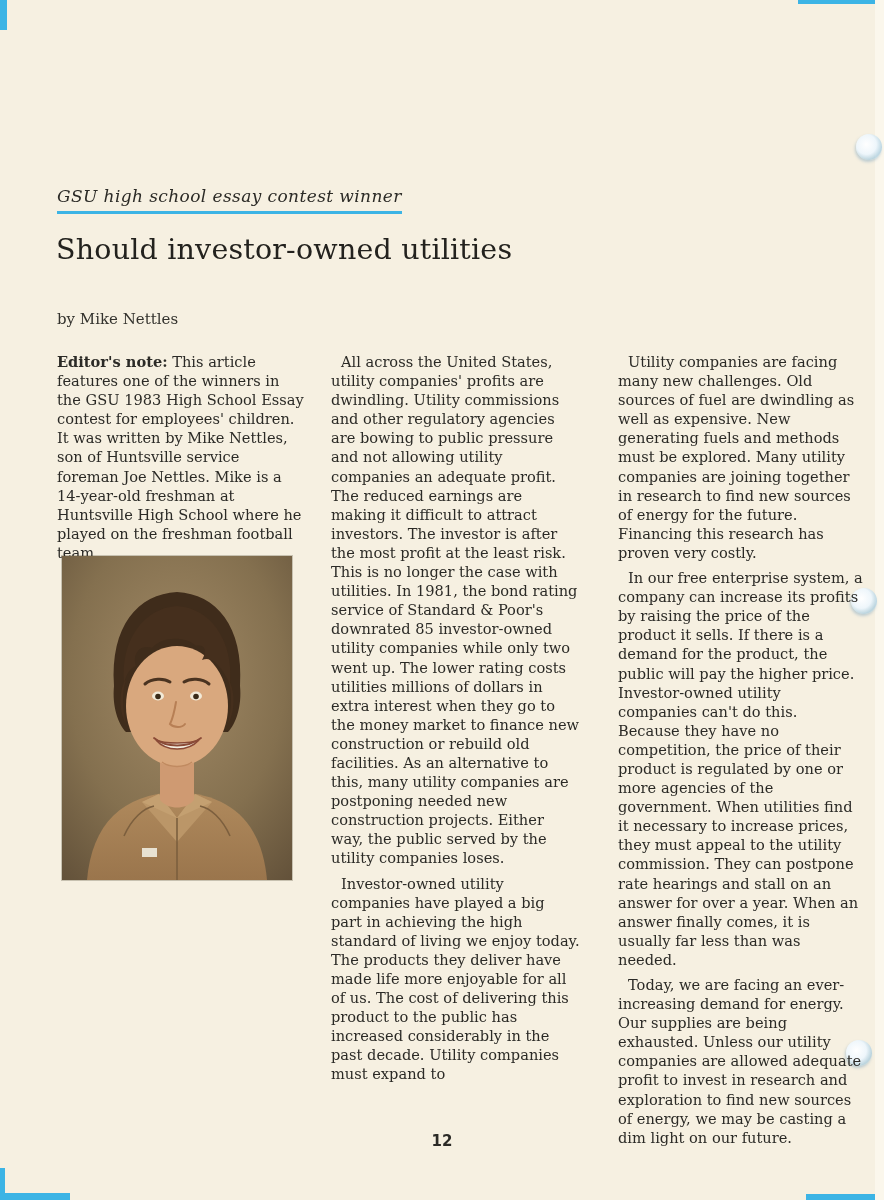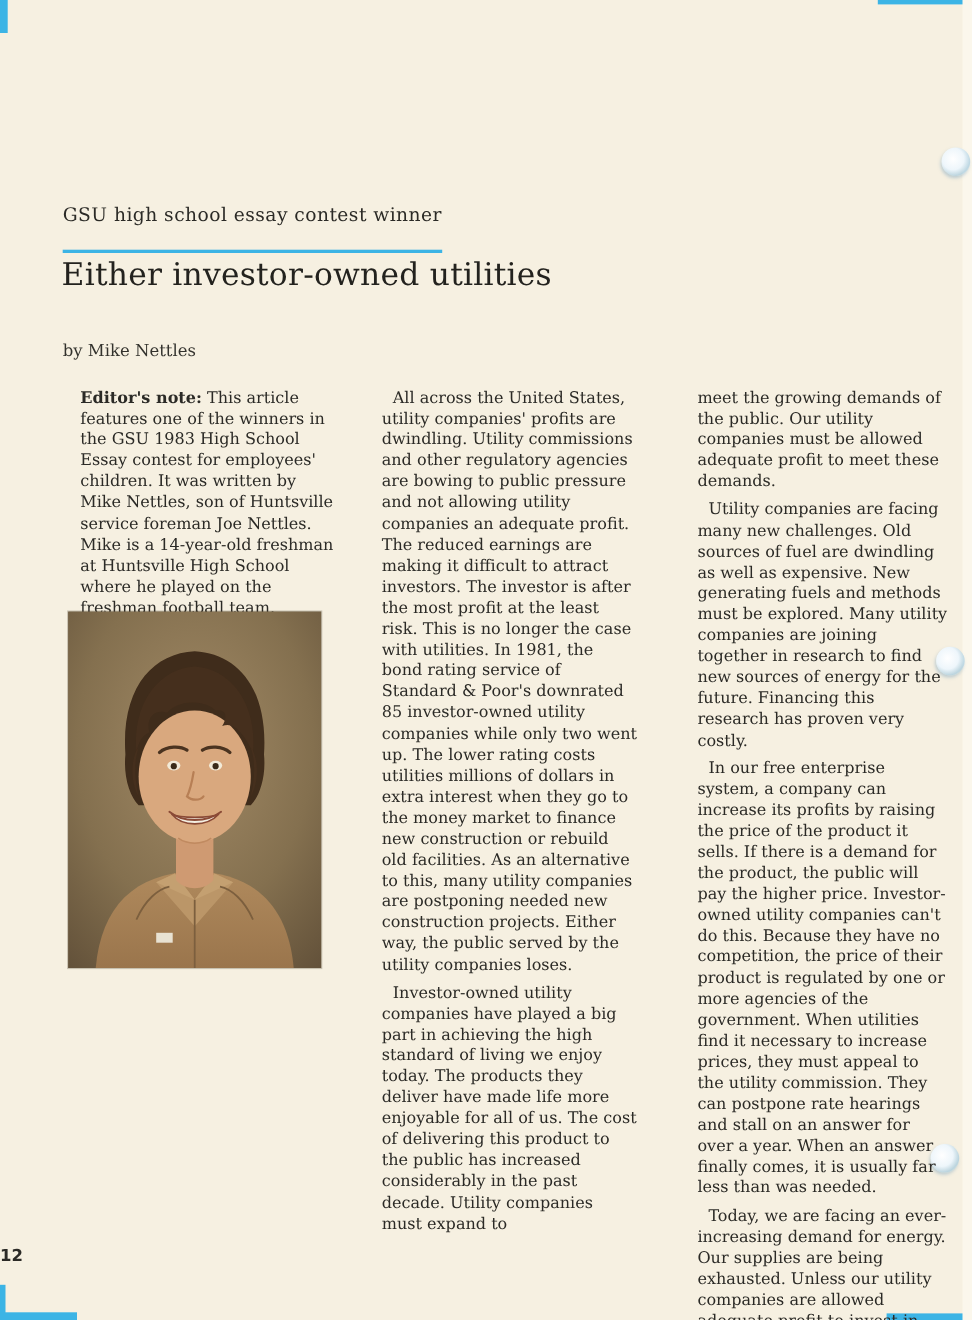--- a/index.html
+++ b/index.html
@@ -17,57 +17,58 @@
     overflow: hidden;
   }
   .right-edge {
     position: absolute; right: 0; top: 0; width: 9px; height: 1200px;
     background: #fbf7ec;
   }
   
   .kicker {
     position: absolute; left: 57px; top: 186px;
     font-size: 17px; letter-spacing: 0.4px;
-    padding-bottom: 21px;
+    padding-bottom: 5px;
     border-bottom: 3px solid #3cb4e5;
+    font-style: italic;
   }
   .title {
     position: absolute; left: 56px; top: 234px;
     font-size: 28.5px; line-height: 32px; color: #23221e;
     letter-spacing: 0.2px;
   }
   .byline {
     position: absolute; left: 57px; top: 310px;
     font-size: 15px; color: #33322d; text-align: center;
   }
   
   .col {
     position: absolute; top: 352px;
     font-size: 14.6px; line-height: 19.1px;
     text-align: left;
   }
-  .col p { margin: 0 0 6px 16px; }
+  .col p { margin: 0 0 6px 0; }
   .col p.indent { text-indent: 10px; }
   .col-left   { left: 57px;  width: 248px; }
   .col-middle { left: 331px; width: 249px; }
   .col-right  { left: 618px; width: 245px; }
   .ed-label { font-weight: bold; }
   .lead-initial { font-size: 21px; font-weight: 500; }
   
   .photo {
     position: absolute; left: 62px; top: 556px;
     width: 230px; height: 324px;
     background: #6e5c44;
     box-shadow: 0 0 0 1px rgba(60,50,30,0.25);
   }
   .photo svg { display: block; }
   
   .page-number {
     position: absolute; left: 0; top: 1132px; width: 884px;
-    text-align: left; font-weight: bold; font-size: 15px;
+    text-align: center; font-weight: bold; font-size: 15px;
     font-family: "DejaVu Sans", "Liberation Sans", sans-serif;
     color: #2b2a26;
   }
   
   .crop { position: absolute; background: #3cb4e5; }
   .crop.tl { left: 0; top: 0; width: 7px; height: 30px; }
   .crop.tr { left: 798px; top: 0; width: 86px; height: 4px; }
   .crop.bl { left: 0; top: 1193px; width: 70px; height: 7px; }
   .crop.bl2 { left: 0; top: 1168px; width: 5px; height: 32px; }
   .crop.br { left: 806px; top: 1194px; width: 78px; height: 6px; }
@@ -97,21 +98,21 @@
   <div class="crop rm"></div>
   <div class="right-edge"></div>
 
   <div class="glare g1"></div>
   <div class="glare g2"></div>
   <div class="glare g3"></div>
 
   <div class="kicker">GSU high school essay contest winner</div>
 
   <div class="title">
-    <div>Either investor-owned utilities</div>
+    <div>Should investor-owned utilities</div>
   </div>
 
   <div class="byline">by Mike Nettles</div>
 
   <div class="col col-left">
     <p><span class="ed-label">Editor's note:</span><span> This article features one of the winners in the GSU 1983 High School Essay contest for employees' children. It was written by Mike Nettles, son of Huntsville service foreman Joe Nettles. Mike is a 14-year-old freshman at Huntsville High School where he played on the freshman football team.</span></p>
   </div>
 
   <div class="photo">
     <svg width="230" height="324" viewBox="0 0 230 324" xmlns="http://www.w3.org/2000/svg">
@@ -167,21 +168,20 @@
       <path d="M100 206 C108 212 122 212 130 206" stroke="#c08a60" stroke-width="1.4" fill="none"></path>
     </svg>
   </div>
 
   <div class="col col-middle">
     <p class="indent">All across the United States, utility companies' profits are dwindling. Utility commissions and other regulatory agencies are bowing to public pressure and not allowing utility companies an adequate profit. The reduced earnings are making it difficult to attract investors. The investor is after the most profit at the least risk. This is no longer the case with utilities. In 1981, the bond rating service of Standard &amp; Poor's downrated 85 investor-owned utility companies while only two went up. The lower rating costs utilities millions of dollars in extra interest when they go to the money market to finance new construction or rebuild old facilities. As an alternative to this, many utility companies are postponing needed new construction projects. Either way, the public served by the utility companies loses.</p>
     <p class="indent">Investor-owned utility companies have played a big part in achieving the high standard of living we enjoy today. The products they deliver have made life more enjoyable for all of us. The cost of delivering this product to the public has increased considerably in the past decade. Utility companies must expand to</p>
   </div>
 
   <div class="col col-right">
-    <p>meet the growing demands of the public. Our utility companies must be allowed adequate profit to meet these demands.</p>
     <p class="indent">Utility companies are facing many new challenges. Old sources of fuel are dwindling as well as expensive. New generating fuels and methods must be explored. Many utility companies are joining together in research to find new sources of energy for the future. Financing this research has proven very costly.</p>
     <p class="indent">In our free enterprise system, a company can increase its profits by raising the price of the product it sells. If there is a demand for the product, the public will pay the higher price. Investor-owned utility companies can't do this. Because they have no competition, the price of their product is regulated by one or more agencies of the government. When utilities find it necessary to increase prices, they must appeal to the utility commission. They can postpone rate hearings and stall on an answer for over a year. When an answer finally comes, it is usually far less than was needed.</p>
     <p class="indent">Today, we are facing an ever-increasing demand for energy. Our supplies are being exhausted. Unless our utility companies are allowed adequate profit to invest in research and exploration to find new sources of energy, we may be casting a dim light on our future.</p>
   </div>
 
   <div class="page-number">12</div>
 
 </div>
 
 </body></html>

